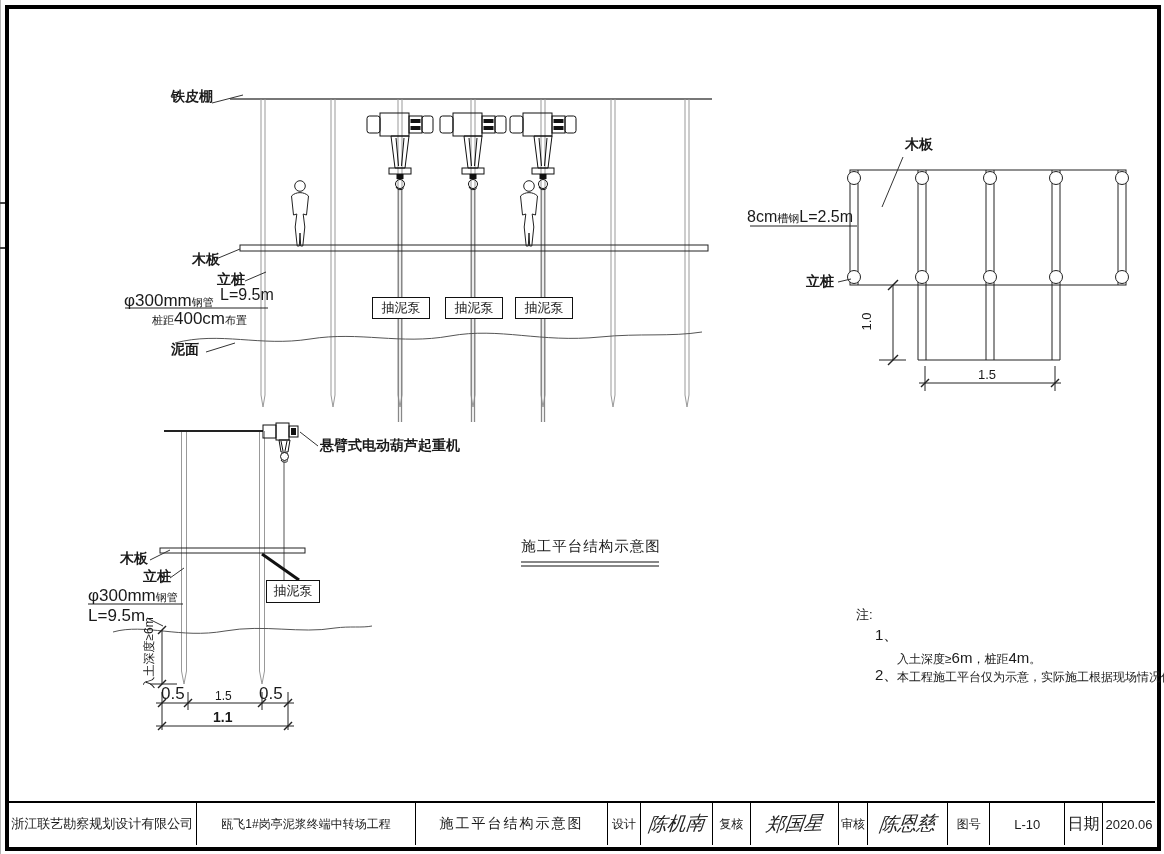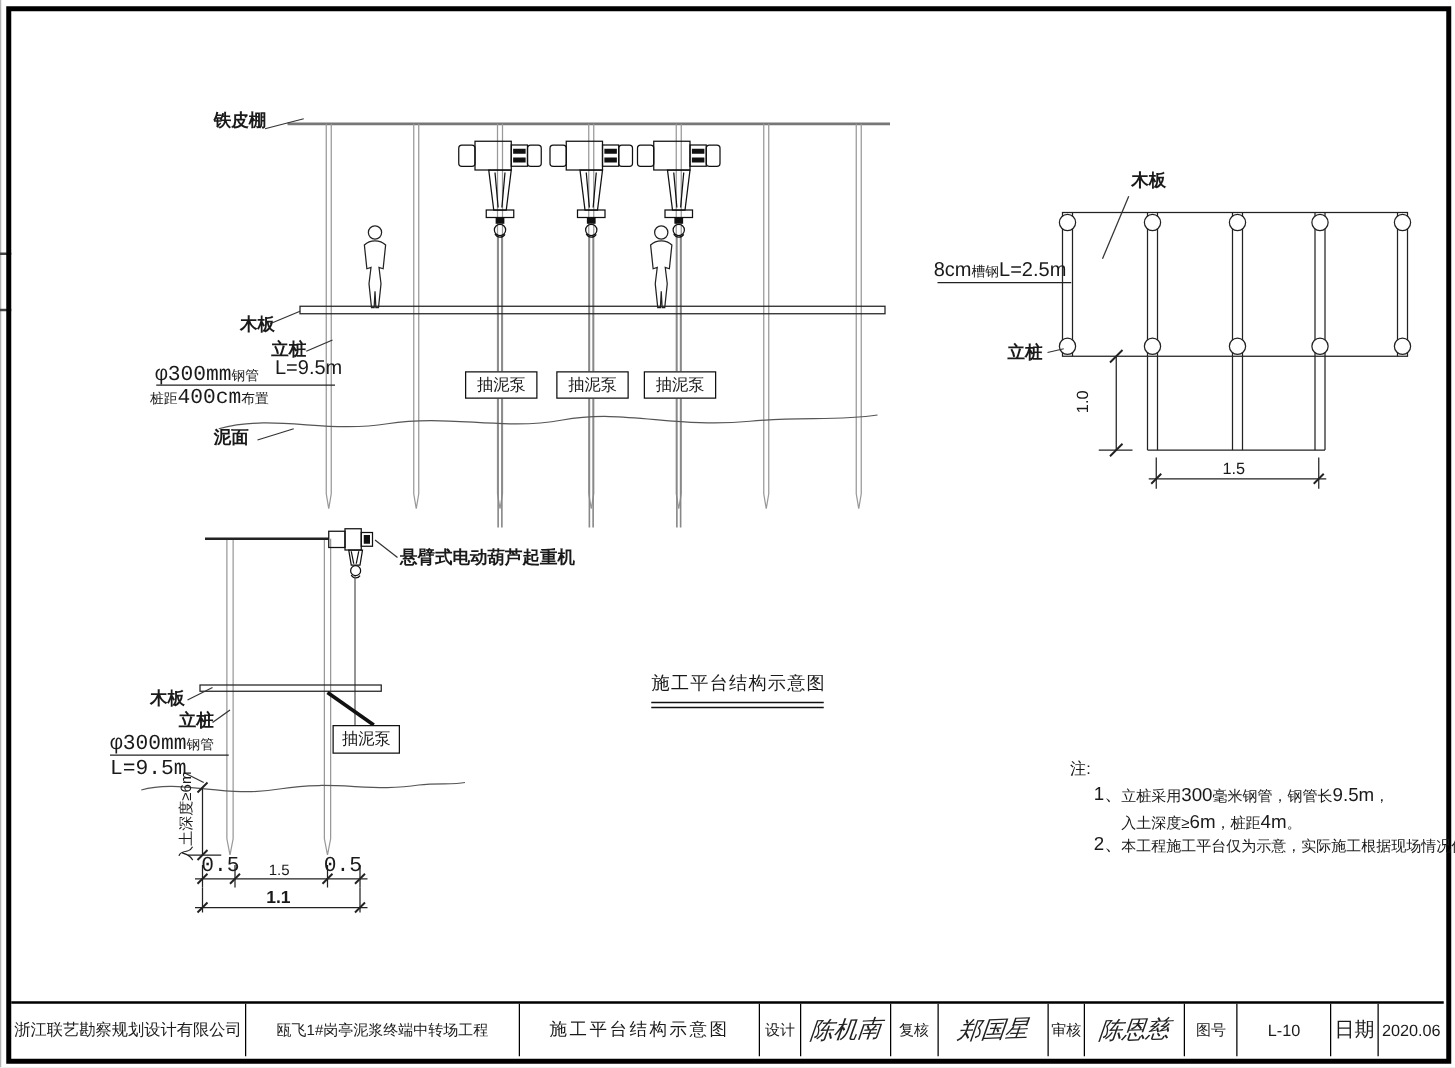--- a/index.html
+++ b/index.html
@@ -4,21 +4,21 @@
 <style>
   html,body{margin:0;padding:0;background:#e8e8e8;}
   .sheet{position:relative;width:1164px;height:854px;background:#fff;overflow:hidden;
          font-family:"Liberation Sans","DejaVu Sans",sans-serif;color:#1a1a1a;}
   .frame{position:absolute;left:5px;top:5px;right:3px;bottom:3px;border:4px solid #000;}
   .paper-edge{position:absolute;left:0;top:0;width:1px;height:854px;background:#b5b5b5;}
   .bind-tick{position:absolute;left:0;width:9px;height:2px;background:#444;}
   svg.linework{position:absolute;left:0;top:0;}
   .label{position:absolute;white-space:nowrap;line-height:1.15;}
   .f11{font-size:11px;} .f12{font-size:12px;} .f13{font-size:13px;}
-  .f14{font-size:14px;font-weight:bold;} .f16{font-size:16px;} .f17{font-size:17px;font-family:Liberation Mono, monospace;}
+  .f14{font-size:14px;font-weight:bold;} .f16{font-size:16px;} .f17{font-size:17px;}
   .nlg{font-size:15px;} .nsm{font-size:12px;}
   .rot90{transform:rotate(-90deg);transform-origin:center center;}
   .pumpbox{position:absolute;border:1px solid #111;background:#fff;text-align:center;
            font-size:13px;line-height:19px;}
   .main-title{position:absolute;text-align:center;font-size:14.5px;letter-spacing:1px;}
   .titleblock{position:absolute;left:9px;top:801px;width:1146px;height:44px;
               border-top:2px solid #000;display:flex;box-sizing:border-box;}
   .tb-cell{border-right:1px solid #000;box-sizing:border-box;display:flex;
            align-items:center;justify-content:center;overflow:visible;}
   .tb-cell:last-child{border-right:none;}
@@ -200,21 +200,21 @@
       <line x1="521" y1="562" x2="659" y2="562"></line>
       <line x1="521" y1="566" x2="659" y2="566"></line>
     </g>
   </svg>
 
   <div class="label f14" style="left:171px;top:88px">铁皮棚</div>
   <div class="label f14" style="left:192px;top:251px">木板</div>
   <div class="label f14" style="left:217px;top:271px">立桩</div>
   <div class="label f16" style="left:220px;top:286px">L=9.5m</div>
   <div class="label" style="left:124px;top:291px"><span class="f17">φ300mm</span><span class="f11">钢管</span></div>
-  <div class="label" style="left:120px;top:309px"><span class="f11">桩距</span><span class="f17">400cm</span><span class="f11">布置</span></div>
+  <div class="label" style="left:152px;top:309px"><span class="f11">桩距</span><span class="f17">400cm</span><span class="f11">布置</span></div>
   <div class="label f14" style="left:171px;top:341px">泥面</div>
   <div class="pumpbox" style="left:372px;top:297px;width:56px;height:20px">抽泥泵</div>
   <div class="pumpbox" style="left:445px;top:297px;width:56px;height:20px">抽泥泵</div>
   <div class="pumpbox" style="left:515px;top:297px;width:56px;height:20px">抽泥泵</div>
 
   <div class="label f14" style="left:905px;top:136px">木板</div>
   <div class="label" style="left:747px;top:208px"><span class="f16">8cm</span><span class="f11">槽钢</span><span class="f16">L=2.5m</span></div>
   <div class="label f14" style="left:806px;top:273px">立桩</div>
   <div class="label f13 rot90" style="left:858px;top:314px">1.0</div>
   <div class="label f13" style="left:978px;top:368px">1.5</div>
@@ -228,21 +228,20 @@
   <div class="label f12 rot90" style="left:105px;top:646px;width:90px;text-align:center">入土深度≥6m</div>
   <div class="label f17" style="left:161px;top:684px">0.5</div>
   <div class="label f12" style="left:215px;top:690px">1.5</div>
   <div class="label f17" style="left:259px;top:684px">0.5</div>
   <div class="label f14" style="left:213px;top:709px">1.1</div>
 
   <div class="main-title" style="left:521px;top:537px;width:140px">施工平台结构示意图</div>
 
   <div class="note f13" style="left:856px;top:606px">注:</div>
   <div class="note nlg" style="left:875px;top:626px">1、</div>
-  <div class="note" style="left:897px;top:628px"><span class="nsm">立桩采用</span><span class="nlg">300</span><span class="nsm">毫米钢管，钢管长</span><span class="nlg">9.5m</span><span class="nsm">，</span></div>
   <div class="note" style="left:897px;top:649px"><span class="nsm">入土深度≥</span><span class="nlg">6m</span><span class="nsm">，桩距</span><span class="nlg">4m</span><span class="nsm">。</span></div>
   <div class="note nlg" style="left:875px;top:666px">2、</div>
   <div class="note nsm" style="left:897px;top:669px">本工程施工平台仅为示意，实际施工根据现场情况优化施工。</div>
 
   <div class="titleblock">
     <div class="tb-cell" style="width:188px;font-size:13px">浙江联艺勘察规划设计有限公司</div>
     <div class="tb-cell" style="width:220px;font-size:12px">瓯飞1#岗亭泥浆终端中转场工程</div>
     <div class="tb-cell" style="width:192px;font-size:14px;letter-spacing:2px">施工平台结构示意图</div>
     <div class="tb-cell" style="width:33px;font-size:12px">设计</div>
     <div class="tb-cell" style="width:72px">

